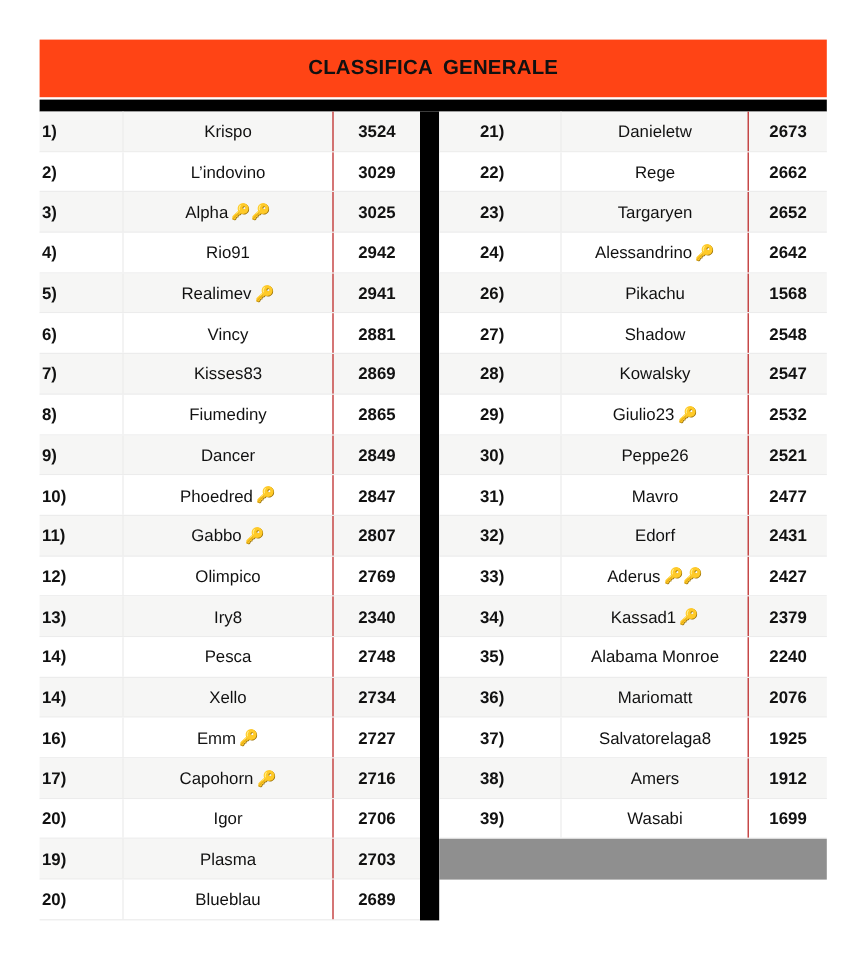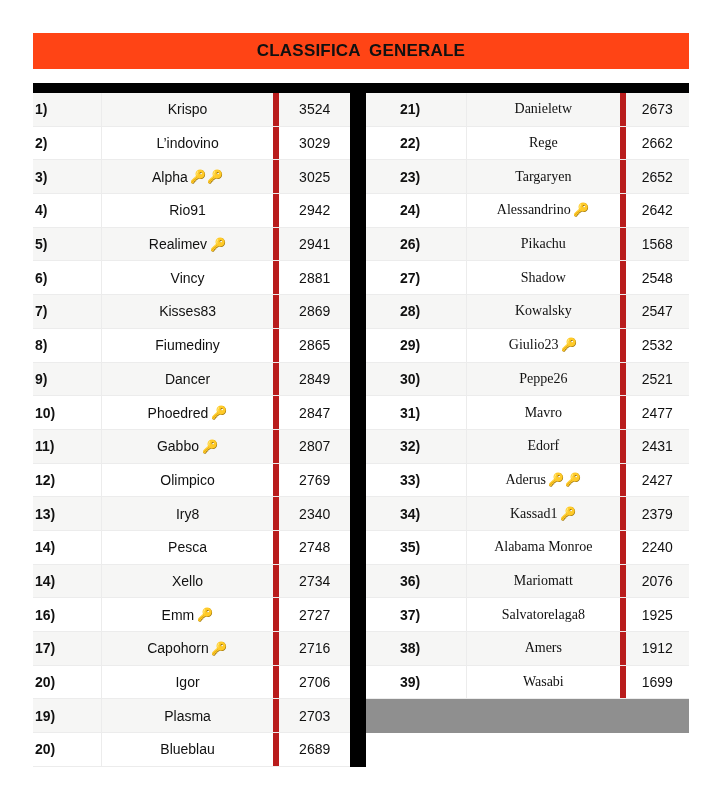--- a/index.html
+++ b/index.html
@@ -1,31 +1,31 @@
 <!DOCTYPE html>
 <html><head>
 <meta charset="utf-8">
 <style>
   html,body{margin:0;padding:0;background:#fff;}
   body{width:722px;height:800px;position:relative;font-family:"Liberation Sans",sans-serif;overflow:hidden;}
-  .banner{position:absolute;left:33px;top:33px;width:656px;height:36px;background:#FF4415;display:flex;align-items:center;justify-content:center;}
+  .banner{position:absolute;left:33px;top:33px;width:656px;height:48px;background:#FF4415;display:flex;align-items:center;justify-content:center;}
   .banner span{font-weight:bold;font-size:17px;color:#111;letter-spacing:0.2px;word-spacing:4px;}
   .topbar{position:absolute;left:33px;top:83px;width:656px;height:10px;background:#000;}
   .sep{position:absolute;left:350px;top:93px;width:16px;height:674px;background:#000;}
   .table{position:absolute;top:93px;}
   .table.left{left:33px;width:317px;}
   .table.right{left:366px;width:323px;}
   .row{display:flex;height:33.7px;align-items:center;box-sizing:border-box;border-bottom:1px solid #ececec;font-size:14px;color:#111;}
   .row:nth-child(odd){background:#f6f6f5;}
   .row:nth-child(even){background:#fff;}
   .rank{font-weight:bold;padding-left:2px;box-sizing:border-box;height:100%;display:flex;align-items:center;border-right:1px solid #ececec;}
-  .name{text-align:center;height:100%;display:flex;align-items:center;justify-content:center;border-right:6px solid #b91c1c;}
-  .pts{font-weight:normal;text-align:left;height:100%;display:flex;align-items:center;justify-content:center;}
+  .name{text-align:center;height:100%;display:flex;align-items:center;justify-content:center;border-right:1px solid #b91c1c;}
+  .pts{font-weight:bold;text-align:left;height:100%;display:flex;align-items:center;justify-content:center;}
   .left .rank{width:70px;} .left .name{width:175px;} .left .pts{width:72px;}
-  .right .rank{width:78px;margin-left:32px;} .right .name{width:173px;font-family:Liberation Serif, serif;} .right .pts{width:72px;}
+  .right .rank{width:78px;margin-left:32px;} .right .name{width:173px;} .right .pts{width:72px;}
   .key{color:#E2A521;font-size:13px;margin-left:3px;}
   .filler{height:33.7px;background:#8f8f8f;}
 </style>
 </head>
 <body>
 
 <div class="banner">
   <span>CLASSIFICA  GENERALE</span>
 </div>
 <div class="topbar"></div>

